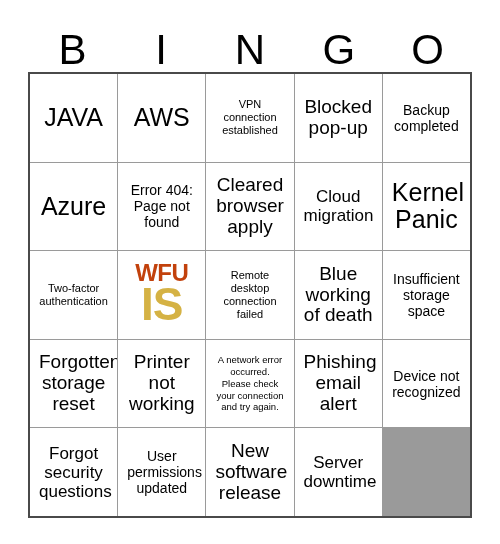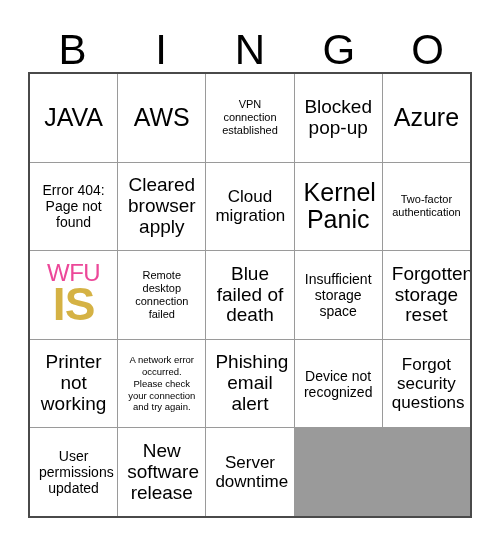--- a/index.html
+++ b/index.html
@@ -96,23 +96,23 @@
   .logo-wrap {
     display: flex;
     flex-direction: column;
     align-items: center;
     justify-content: center;
     line-height: 1;
   }
 
   .logo-wfu {
     font-size: 24px;
-    font-weight: 400;
+    font-weight: 700;
     letter-spacing: -0.5px;
-    color: #ec4899;
+    color: #c2410c;
     line-height: 1;
     display: block;
     margin-bottom: -4px;
   }
 
   .logo-is {
     font-size: 46px;
     font-weight: 700;
     letter-spacing: -1px;
     color: #d5b244;
@@ -140,20 +140,23 @@
       <div class="cell">
         <span class="cell-text fs-xl">AWS</span>
       </div>
       <div class="cell">
         <span class="cell-text fs-xs">VPN connection established</span>
       </div>
       <div class="cell">
         <span class="cell-text fs-lg">Blocked pop-up</span>
       </div>
       <div class="cell">
+        <span class="cell-text fs-sm">Backup completed</span>
+      </div>
+      <div class="cell">
         <span class="cell-text fs-xl">Azure</span>
       </div>
       <div class="cell">
         <span class="cell-text fs-sm">Error 404: Page not found</span>
       </div>
       <div class="cell">
         <span class="cell-text fs-lg">Cleared browser apply</span>
       </div>
       <div class="cell">
         <span class="cell-text fs-md">Cloud migration</span>
@@ -167,21 +170,21 @@
       <div class="cell logo-cell">
         <div class="logo-wrap">
           <span class="logo-wfu">WFU</span>
           <span class="logo-is">IS</span>
         </div>
       </div>
       <div class="cell">
         <span class="cell-text fs-xs">Remote desktop connection failed</span>
       </div>
       <div class="cell">
-        <span class="cell-text fs-lg">Blue failed of death</span>
+        <span class="cell-text fs-lg">Blue working of death</span>
       </div>
       <div class="cell">
         <span class="cell-text fs-sm">Insufficient storage space</span>
       </div>
       <div class="cell">
         <span class="cell-text fs-lg">Forgotten storage reset</span>
       </div>
       <div class="cell">
         <span class="cell-text fs-lg">Printer not working</span>
       </div>

